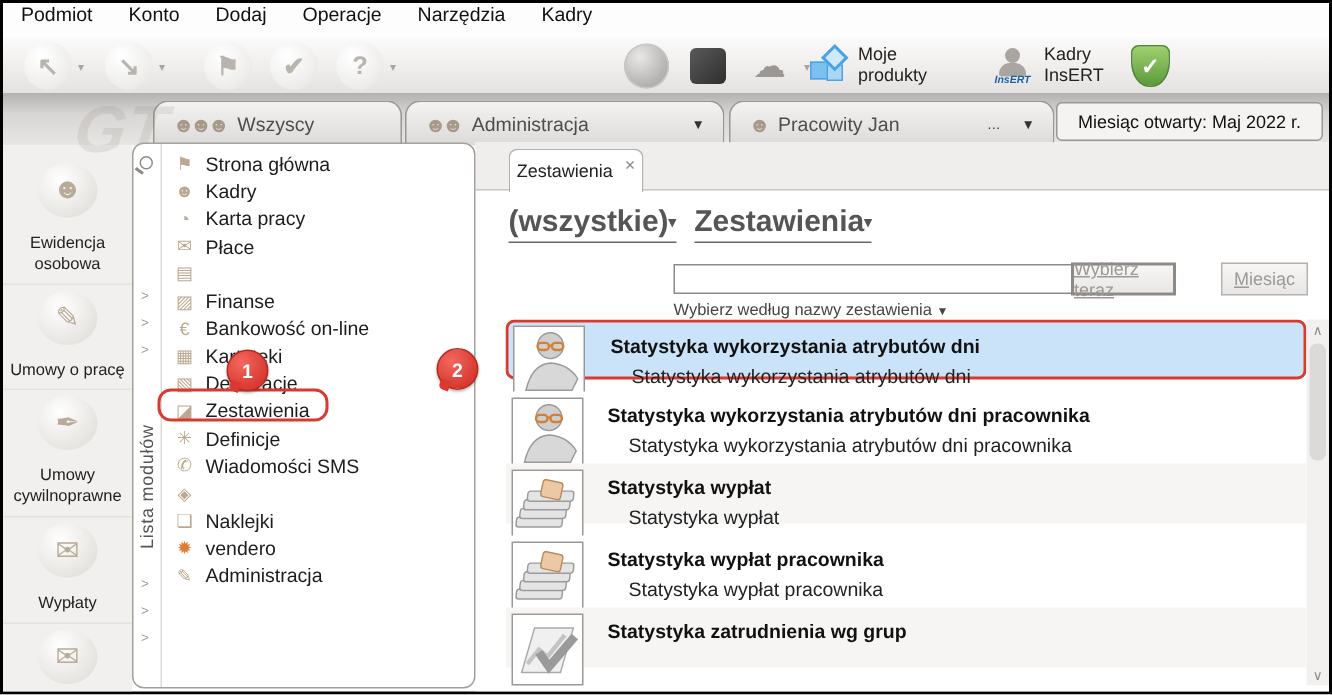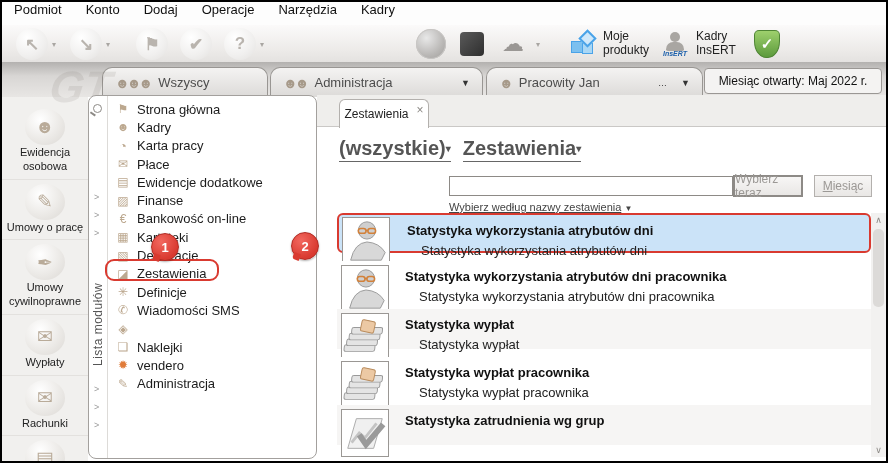--- a/index.html
+++ b/index.html
@@ -38,21 +38,21 @@
   .emp-tab .caret { font-size:9px; color:#333; margin-left:auto; }
   #month-panel { position:absolute; right:4px; bottom:3px; width:178px; height:26px; background:#f4f3f2; border:1px solid #9a9794; border-radius:4px; display:flex; align-items:center; justify-content:center; font-size:12px; color:#111; }
 
   
   #gt-mark { position:absolute; left:48px; top:60px; font-size:44px; font-weight:bold; font-style:italic; color:rgba(110,100,90,0.12); z-index:1; transform:skewX(-8deg); }
 
   
   #sidebar { position:absolute; left:0; top:95px; width:86px; height:364px; background:#f1f0ee; z-index:0; padding-top:8px; }
   .sb-item { text-align:center; padding:4px 0 5px 0; border-bottom:1px solid #e3e1de; }
   .sb-disc { width:40px; height:36px; margin:0 auto; border-radius:50%; background:radial-gradient(circle at 38% 30%, #ffffff, #eceae7 55%, #dbd8d4); display:flex; align-items:center; justify-content:center; font-size:19px; color:#b9ab99; }
-  .sb-label { font-size:11px; color:#222; line-height:1.25; margin-top:1px; }
+  .sb-label { font-size:11px; color:#222; line-height:1.25; margin-top:11px; }
 
   
   #modules-panel { position:absolute; left:86px; top:93px; width:229px; height:364px; background:#fff; border:1px solid #a3a09d; border-radius:8px; z-index:2; overflow:hidden; }
   #modules-gutter { position:absolute; left:0; top:0; width:19px; height:100%; border-right:1px solid #dddbd8; }
   #modules-title { position:absolute; left:2px; top:150px; width:16px; height:120px; writing-mode:vertical-rl; transform:rotate(180deg); font-size:12px; color:#555; letter-spacing:0.5px; }
   .gutter-chevron { position:absolute; left:5px; font-size:9px; color:#999; }
   #pin-icon { position:absolute; left:4px; top:8px; width:9px; height:9px; border:1.5px solid #8d8a86; border-radius:50%; }
   #pin-icon::after { content:""; position:absolute; left:-4px; top:8px; width:6px; height:1.5px; background:#8d8a86; transform:rotate(35deg); }
   #modules-list { position:absolute; left:20px; top:4px; right:0; }
   .module-row { display:flex; align-items:center; gap:6px; height:18.3px; padding-left:6px; font-size:13px; color:#1c1c1c; white-space:nowrap; }
@@ -70,25 +70,25 @@
   
   #content { position:absolute; left:315px; top:93px; width:569px; height:366px; background:#fff; }
   #content-tabrow { position:absolute; left:0; top:0; width:100%; height:32px; background:#efeeec; border-bottom:1px solid #cac8c6; }
   #content-tab { position:absolute; left:22px; top:4px; width:90px; height:29px; background:#fff; border:1px solid #b3b0ad; border-bottom:none; border-radius:6px 6px 0 0; font-size:12px; color:#222; display:flex; align-items:center; justify-content:center; gap:8px; }
   #content-tab .close { font-size:12px; color:#8d8a86; margin-top:-8px; }
   #heading { position:absolute; left:22px; top:42px; display:flex; gap:12px; }
   .heading-link { font-size:20px; font-weight:bold; color:#555; border-bottom:1px solid #666; padding-bottom:1px; }
   .heading-link .caret { font-size:10px; vertical-align:3px; }
   #search-input { position:absolute; left:132px; top:81px; width:284px; height:20px; border:1px solid #8d8a86; font-size:12px; padding:0 4px; }
   .btn { position:absolute; top:80px; height:22px; font-size:12px; color:#9b9895; background:linear-gradient(#f7f6f5,#e9e7e5); display:flex; align-items:center; justify-content:center; }
-  #btn-wybierz { left:416px; width:70px; border:2px solid #8d8a86; }
+  #btn-wybierz { left:397px; width:70px; border:2px solid #8d8a86;text-decoration:underline; }
   #btn-wyczysc { left:497px; width:58px; border:1px solid #b3b0ad; }
   #btn-wyczysc span::first-letter { text-decoration:underline; }
   #filter-link { position:absolute; left:132px; top:106px; font-size:11px; color:#444; }
-  #filter-link .lbl { text-decoration:underline; }
+  #filter-link .lbl { }
   #filter-link .caret { font-size:8px; }
 
   #report-list { position:absolute; left:20px; top:118px; width:534px; height:248px; overflow:hidden; }
   .report-item { position:relative; height:40px; margin-bottom:8px; background:#fff; }
   .report-item.alt { background:#f6f5f4; }
   .report-item.selected { background:var(--selection-blue); border:2px solid var(--accent-red); border-radius:6px; }
   .r-iconbox { position:absolute; left:4px; top:4px; width:48px; height:48px; background:#fff; border:1px solid #9a9794; }
   .report-item.selected .r-iconbox { left:3px; top:2px; }
   .r-title { position:absolute; left:68px; top:8px; font-size:13px; font-weight:bold; color:#111; white-space:nowrap; }
   .r-sub { position:absolute; left:82px; top:28px; font-size:13px; color:#222; white-space:nowrap; }
@@ -124,21 +124,21 @@
         <div class="globe"></div>
       </div>
     <div class="tb-right" style="left:458px">
         <div class="cube"></div>
       </div>
     <div class="tb-right" style="left:500px">
         <span class="cloud-glyph">☁</span>
       </div>
     <span class="tb-caret" style="left:534px">▾</span>
 
-    <div class="tb-right" style="left:569px; gap:8px">
+    <div class="tb-right" style="left:538px; gap:8px">
       <div class="mp-icon">
           <i class="sq1"></i>
           <i class="sq2"></i>
           <i class="sq3"></i>
         </div>
       <span class="tb-label" style="width:56px">Moje produkty</span>
     </div>
 
     <div class="tb-right" style="left:660px; gap:8px">
       <div class="person-ico">
@@ -228,21 +228,20 @@
       <div class="module-row">
           <span class="m-ico">◔</span>
           <span>Karta pracy</span>
         </div>
       <div class="module-row">
           <span class="m-ico">✉</span>
           <span>Płace</span>
         </div>
       <div class="module-row">
           <span class="m-ico">▤</span>
-          <span>Ewidencje dodatkowe</span>
         </div>
       <div class="module-row">
           <span class="m-ico">▨</span>
           <span>Finanse</span>
         </div>
       <div class="module-row">
           <span class="m-ico">€</span>
           <span>Bankowość on-line</span>
         </div>
       <div class="module-row">

